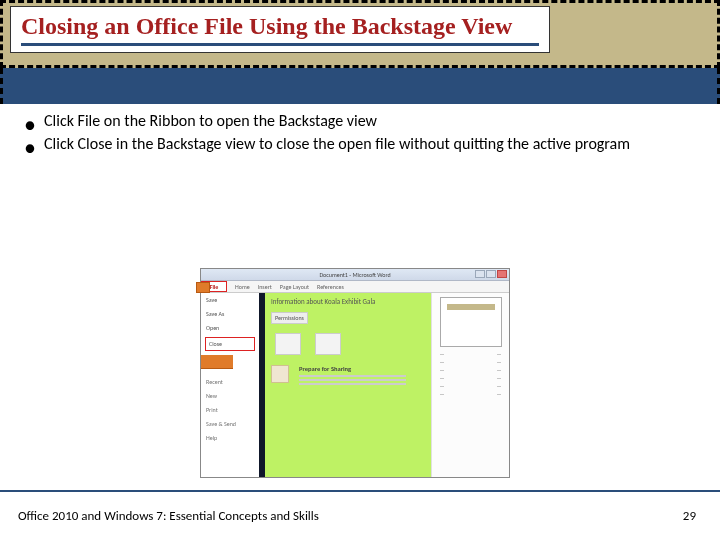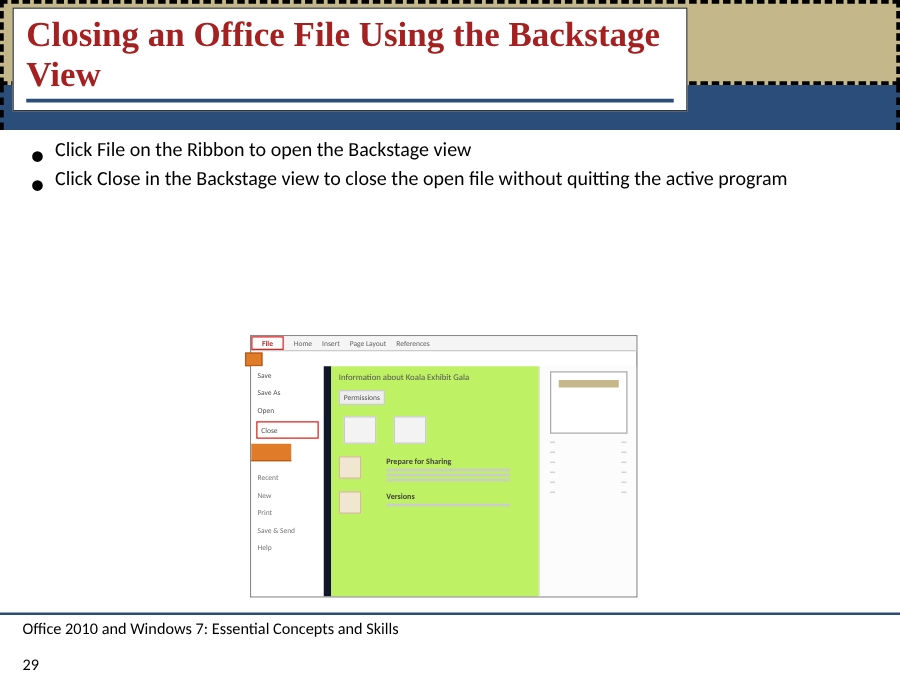--- a/index.html
+++ b/index.html
@@ -24,21 +24,21 @@
   }
 
   .title-box {
     position: absolute; top: 6px; left: 10px; width: 540px;
     background: #fff; border: 1px solid #333;
     padding: 6px 10px 6px 10px;
     z-index: 5;
   }
   .title-text {
     font-family: Georgia, 'Times New Roman', serif;
-    font-weight: 700; font-size: 28px; line-height: 1.15;
+    font-weight: 700; font-size: 24px; line-height: 1.15;
     color: #a52020;
     border-bottom: 3px solid #2a4d7a;
     padding-bottom: 2px;
   }
 
   .body-area {
     position: absolute; top: 112px; left: 0; right: 0; bottom: 52px;
     padding: 0 18px;
     z-index: 4;
   }
@@ -97,21 +97,21 @@
     border-bottom: 1px solid #b85a12;
   }
   .shot .side-lower { margin-top: 6px; }
   .shot .side-lower div { padding: 3px 5px; color: #777; }
 
   .shot .main { flex: 1; background: #bef264; position: relative; padding: 4px 6px; }
   .shot .info-head { font-size: 7px; color: #555; margin-bottom: 6px; }
   .shot .grayhdr { background: #eee; border: 1px solid #ccc; padding: 1px 3px; font-size: 6px; margin-bottom: 3px; display: inline-block; }
   .shot .icon-row { display: flex; gap: 14px; margin: 6px 0 10px 4px; }
   .shot .icon-box { width: 26px; height: 22px; background: #f3f3f3; border: 1px solid #ccc; }
-  .shot .sec { display: flex; gap: 20px; margin-bottom: 6px; }
+  .shot .sec { display: flex; gap: 10px; margin-bottom: 6px; }
   .shot .sec .ic { width: 18px; height: 18px; background: #f0e6d1; border: 1px solid #d0c090; flex-shrink: 0; }
   .shot .sec .txt { flex: 1; }
   .shot .sec .txt .hd { font-size: 6.5px; color: #444; font-weight: 700; }
   .shot .sec .txt .ln { height: 2px; background: #ccc; margin: 2px 0; width: 85%; }
 
   .shot .rightcol {
     width: 78px; background: #fcfcfc; border-left: 1px solid #e0e0e0;
     padding: 4px 4px; display: flex; flex-direction: column; align-items: center;
   }
   .shot .thumb { width: 62px; height: 50px; background: #fff; border: 1px solid #aaa; margin-bottom: 4px; position: relative; }
@@ -119,22 +119,22 @@
   .shot .meta .row { font-size: 5.5px; color: #777; margin-bottom: 2px; display: flex; justify-content: space-between; width: 62px; }
 
   .footer-sep {
     position: absolute; left: 0; right: 0; bottom: 48px; height: 0;
     border-top: 2px solid #2a4d7a;
     z-index: 6;
   }
   .footer {
     position: absolute; left: 0; right: 0; bottom: 0; height: 48px;
     display: flex; align-items: flex-start; justify-content: space-between;
-    padding: 4px 18px 0 18px; font-size: 13px; color: #000;
-    z-index: 6; background: #fff; flex-direction: column;
+    padding: 16px 18px 0 18px; font-size: 13px; color: #000;
+    z-index: 6; background: #fff;
   }
   .footer .pg { margin-right: 6px; }
 </style>
 </head>
 <body>
 
 <div class="slide">
 
   <div class="top-khaki-band"></div>
   <div class="blue-band"></div>
@@ -145,20 +145,28 @@
 
   <div class="body-area">
     <ul class="bullets">
       <li>Click File on the Ribbon to open the Backstage view</li>
       <li>Click Close in the Backstage view to close the open file without quitting the active program</li>
     </ul>
   </div>
 
   <div class="shot">
     <div class="orange-stub"></div>
+    <div class="titlebar">
+      <span>Document1 - Microsoft Word</span>
+      <div class="winbtns">
+        <span></span>
+        <span></span>
+        <span></span>
+      </div>
+    </div>
     <div class="ribtabs">
       <div class="filetab">File</div>
       <span class="tab">Home</span>
       <span class="tab">Insert</span>
       <span class="tab">Page Layout</span>
       <span class="tab">References</span>
     </div>
     <div class="body">
       <div class="sidebar">
         <div class="side-item">Save</div>
@@ -183,27 +191,20 @@
         </div>
         <div class="sec">
           <div class="ic"></div>
           <div class="txt">
             <div class="hd">Prepare for Sharing</div>
             <div class="ln"></div>
             <div class="ln"></div>
             <div class="ln"></div>
           </div>
         </div>
-        <div class="sec">
-          <div class="ic"></div>
-          <div class="txt">
-            <div class="hd">Versions</div>
-            <div class="ln"></div>
-          </div>
-        </div>
       </div>
       <div class="rightcol">
         <div class="thumb"></div>
         <div class="meta">
           <div class="row">
               <span>—</span>
               <span>—</span>
             </div>
           <div class="row">
               <span>—</span>

